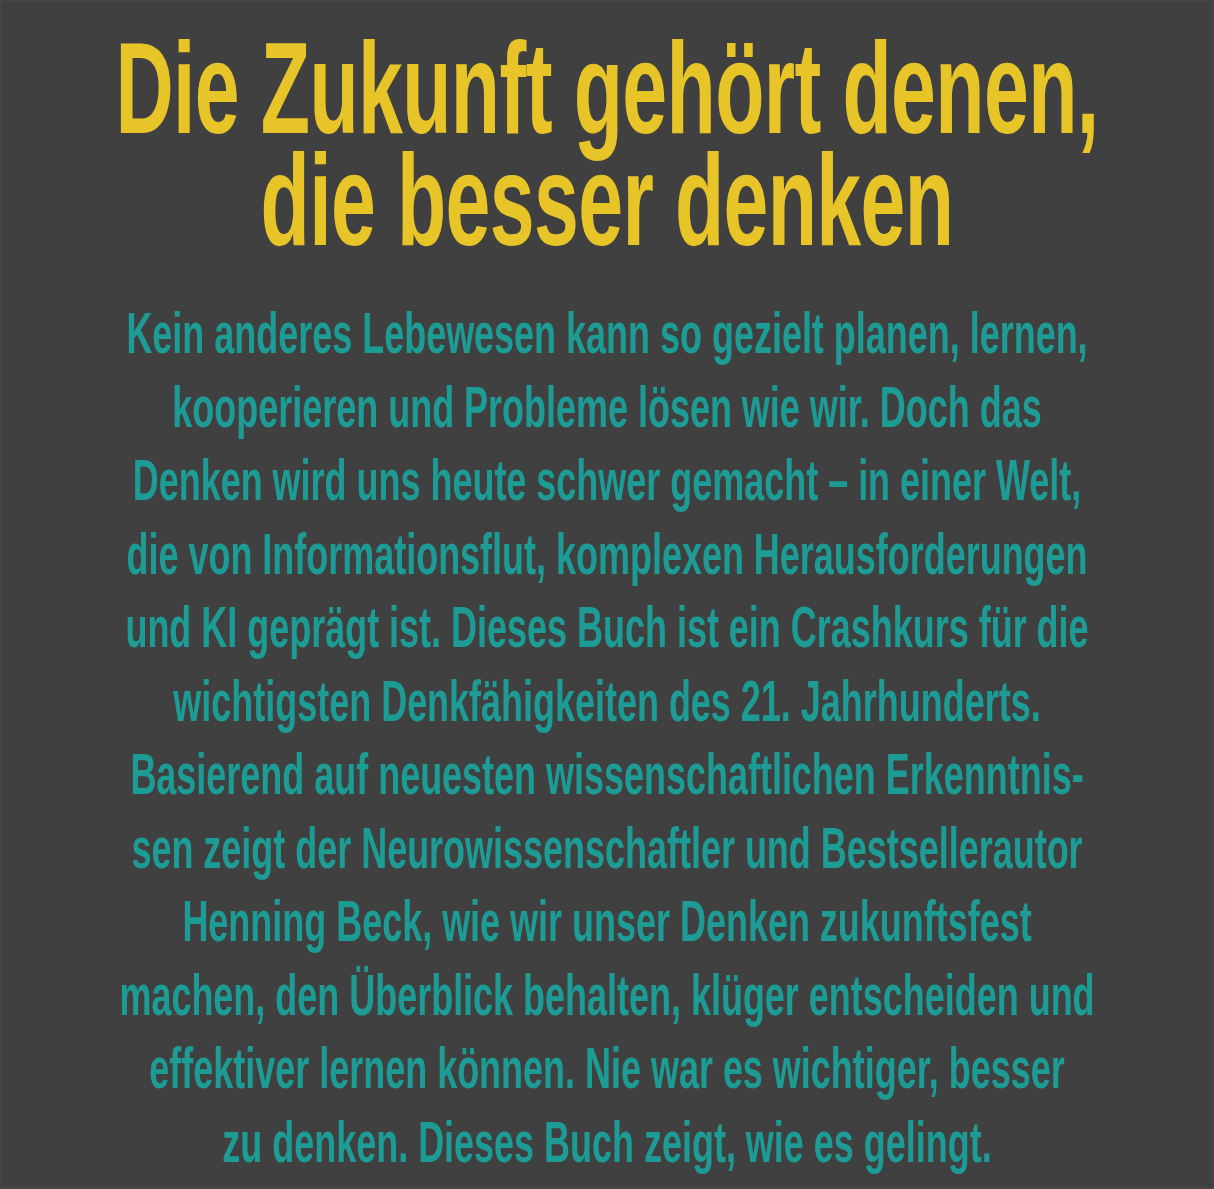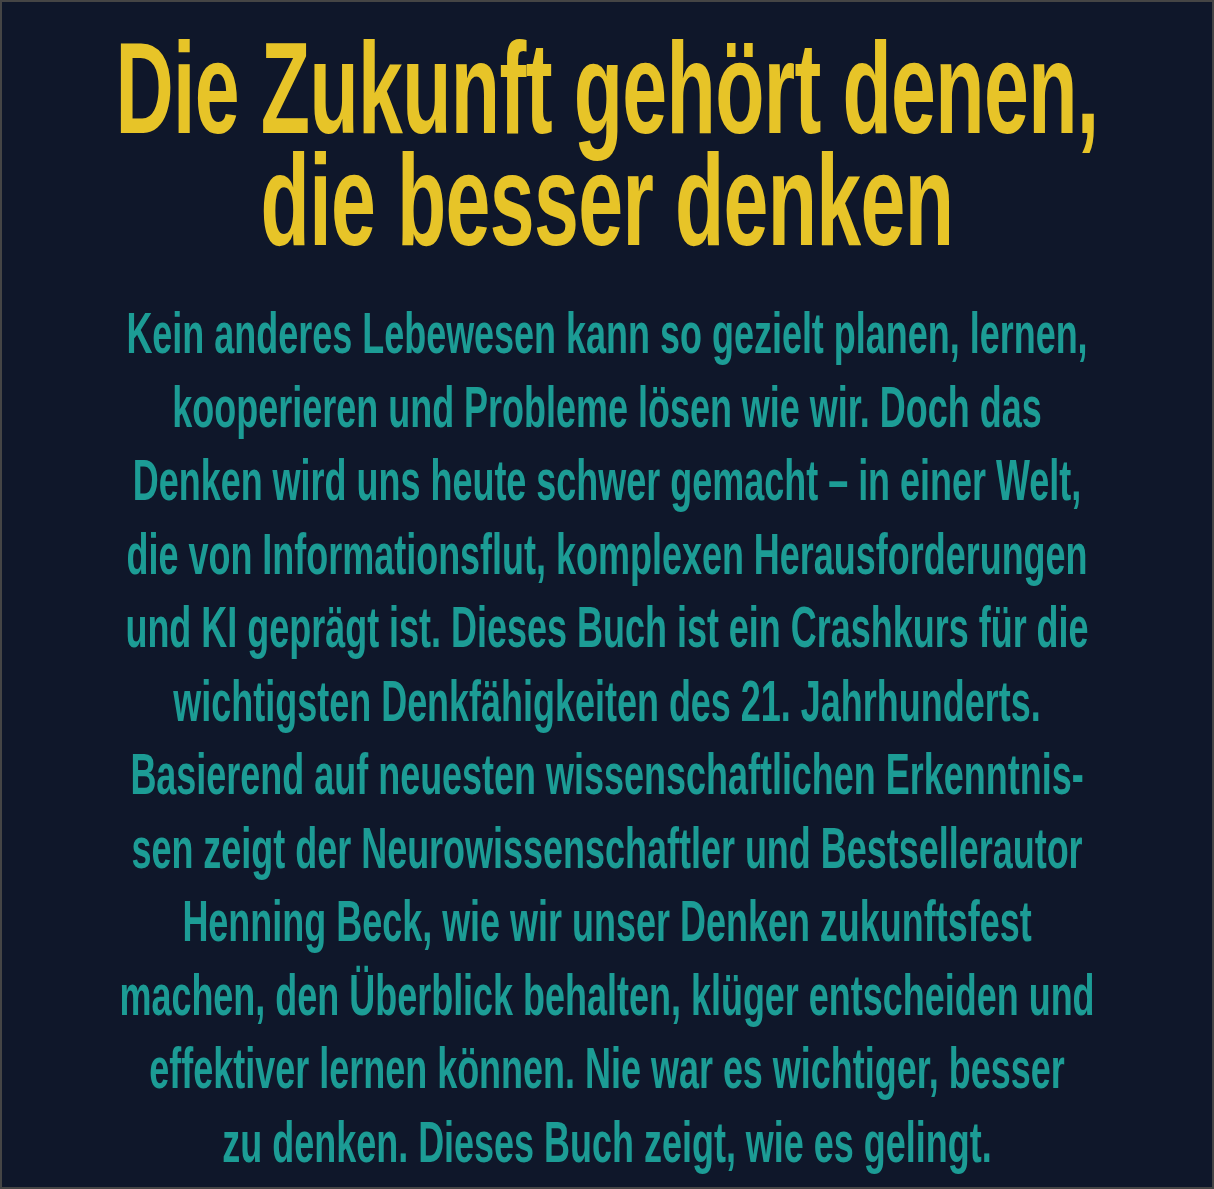--- a/index.html
+++ b/index.html
@@ -5,21 +5,21 @@
   html, body {
     margin: 0;
     padding: 0;
     background: #e9e9e9;
   }
   .cover {
     position: relative;
     width: 1214px;
     height: 1189px;
     box-sizing: border-box;
-    background: #0f172a;
+    background: #404040;
     border: 2px solid #454545;
     overflow: hidden;
     padding-top: 30px;
     font-family: "Liberation Sans", sans-serif;
   }
   
   .scale-wrap {
     width: 1958px;
     margin-left: -374px;
     transform: scaleX(0.62);

